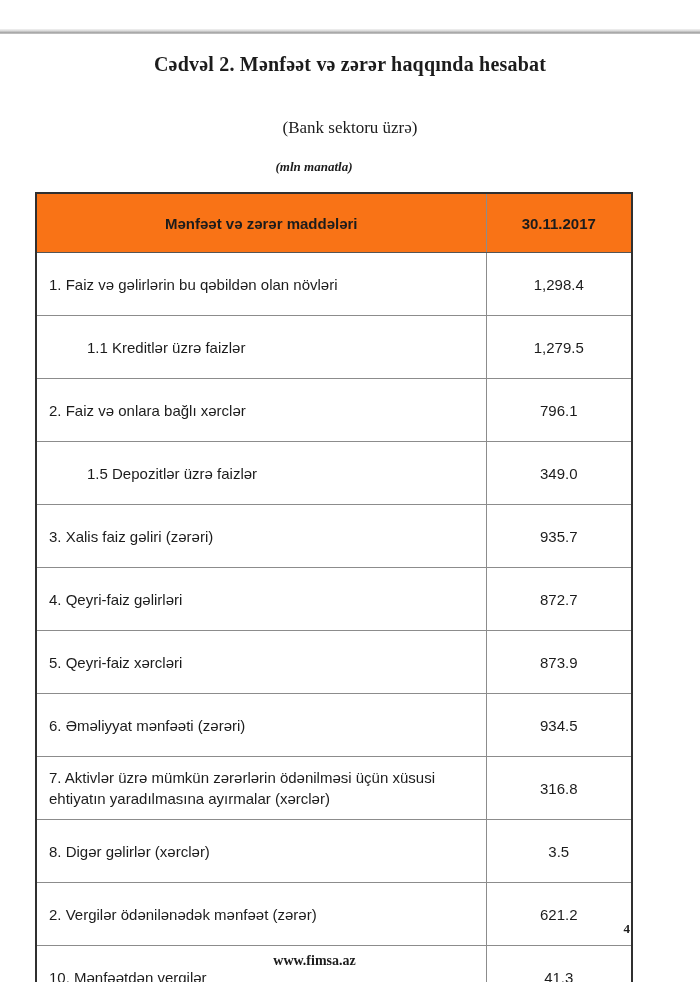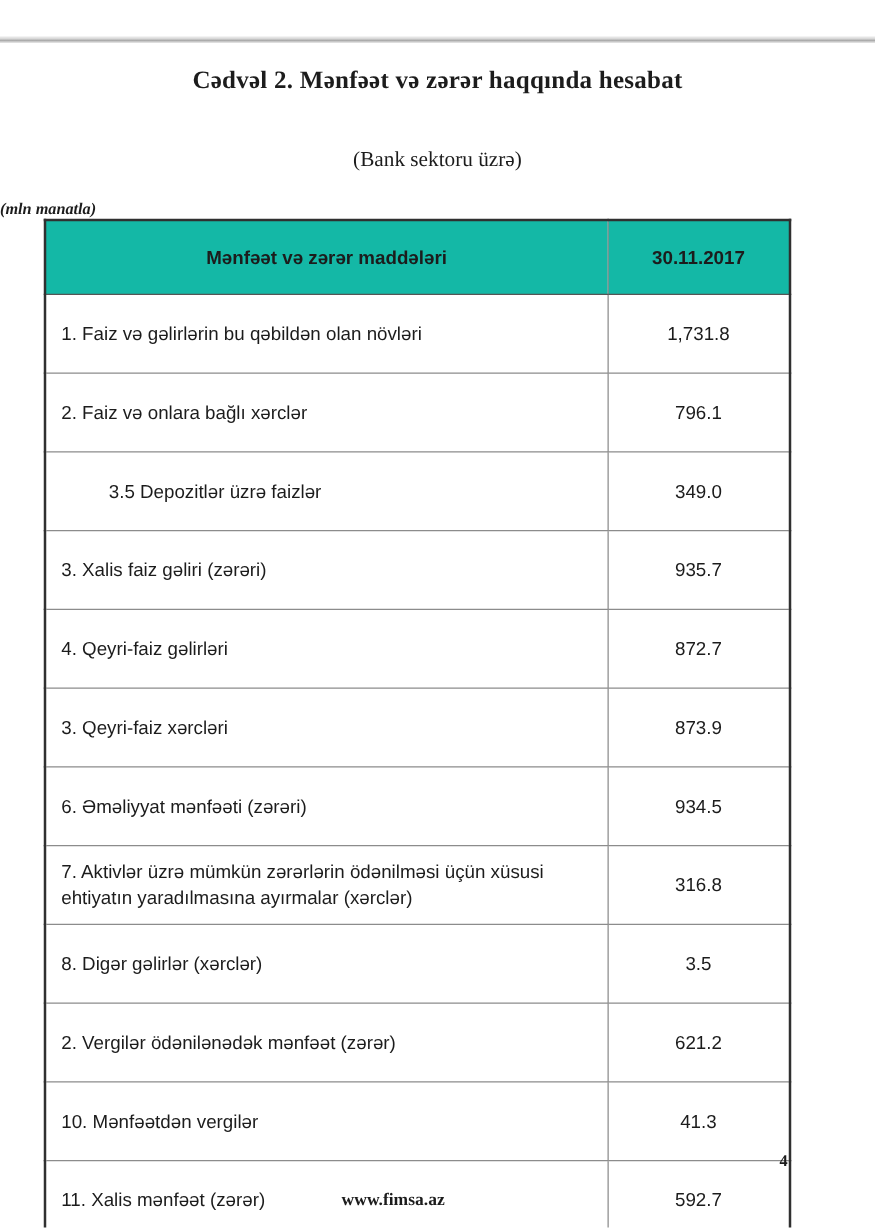--- a/index.html
+++ b/index.html
@@ -37,43 +37,43 @@
     margin: 0;
     padding-top: 30px;
     text-align: center;
     font-family: "Liberation Serif", "DejaVu Serif", serif;
     font-weight: normal;
     font-size: 17px;
   }
   .unit-note {
     width: 628px;
     margin-top: 21px;
-    margin-bottom: 0;
-    text-align: left;
+    margin-bottom: 17px;
+    text-align: center;
     font-family: "Liberation Serif", "DejaVu Serif", serif;
     font-style: italic;
     font-weight: bold;
     font-size: 13px;
   }
   table.report {
     margin-left: 35px;
     width: 596px;
     border-collapse: collapse;
     table-layout: fixed;
   }
   table.report col.c-items { width: 450px; }
   table.report col.c-date  { width: 146px; }
   table.report th, table.report td {
     border: 1px solid #8c8c8c;
     font-size: 15px;
     vertical-align: middle;
   }
   table.report { border: 2px solid #303030; }
   table.report thead th {
-    background: #14b8a6;
+    background: #f97316;
     height: 56px;
     font-weight: bold;
     text-align: center;
     border-bottom: 1px solid #555555;
   }
   table.report tbody td { height: 50px; }
   td.label-cell {
     text-align: left;
     padding: 6px 14px 6px 12px;
     line-height: 21px;
@@ -117,40 +117,44 @@
   </colgroup>
   <thead>
     <tr>
       <th>Mənfəət və zərər maddələri</th>
       <th>30.11.2017</th>
     </tr>
   </thead>
   <tbody>
       <tr>
         <td class="label-cell">1. Faiz və gəlirlərin bu qəbildən olan növləri</td>
-        <td class="value-cell">1,731.8</td>
+        <td class="value-cell">1,298.4</td>
+      </tr>
+      <tr>
+        <td class="label-cell indent">1.1 Kreditlər üzrə faizlər</td>
+        <td class="value-cell">1,279.5</td>
       </tr>
       <tr>
         <td class="label-cell">2. Faiz və onlara bağlı xərclər</td>
         <td class="value-cell">796.1</td>
       </tr>
       <tr>
-        <td class="label-cell indent">3.5 Depozitlər üzrə faizlər</td>
+        <td class="label-cell indent">1.5 Depozitlər üzrə faizlər</td>
         <td class="value-cell">349.0</td>
       </tr>
       <tr>
         <td class="label-cell">3. Xalis faiz gəliri (zərəri)</td>
         <td class="value-cell">935.7</td>
       </tr>
       <tr>
         <td class="label-cell">4. Qeyri-faiz gəlirləri</td>
         <td class="value-cell">872.7</td>
       </tr>
       <tr>
-        <td class="label-cell">3. Qeyri-faiz xərcləri</td>
+        <td class="label-cell">5. Qeyri-faiz xərcləri</td>
         <td class="value-cell">873.9</td>
       </tr>
       <tr>
         <td class="label-cell">6. Əməliyyat mənfəəti (zərəri)</td>
         <td class="value-cell">934.5</td>
       </tr>
       <tr>
         <td class="label-cell">7. Aktivlər üzrə mümkün zərərlərin ödənilməsi üçün xüsusi ehtiyatın yaradılmasına ayırmalar (xərclər)</td>
         <td class="value-cell">316.8</td>
       </tr>

